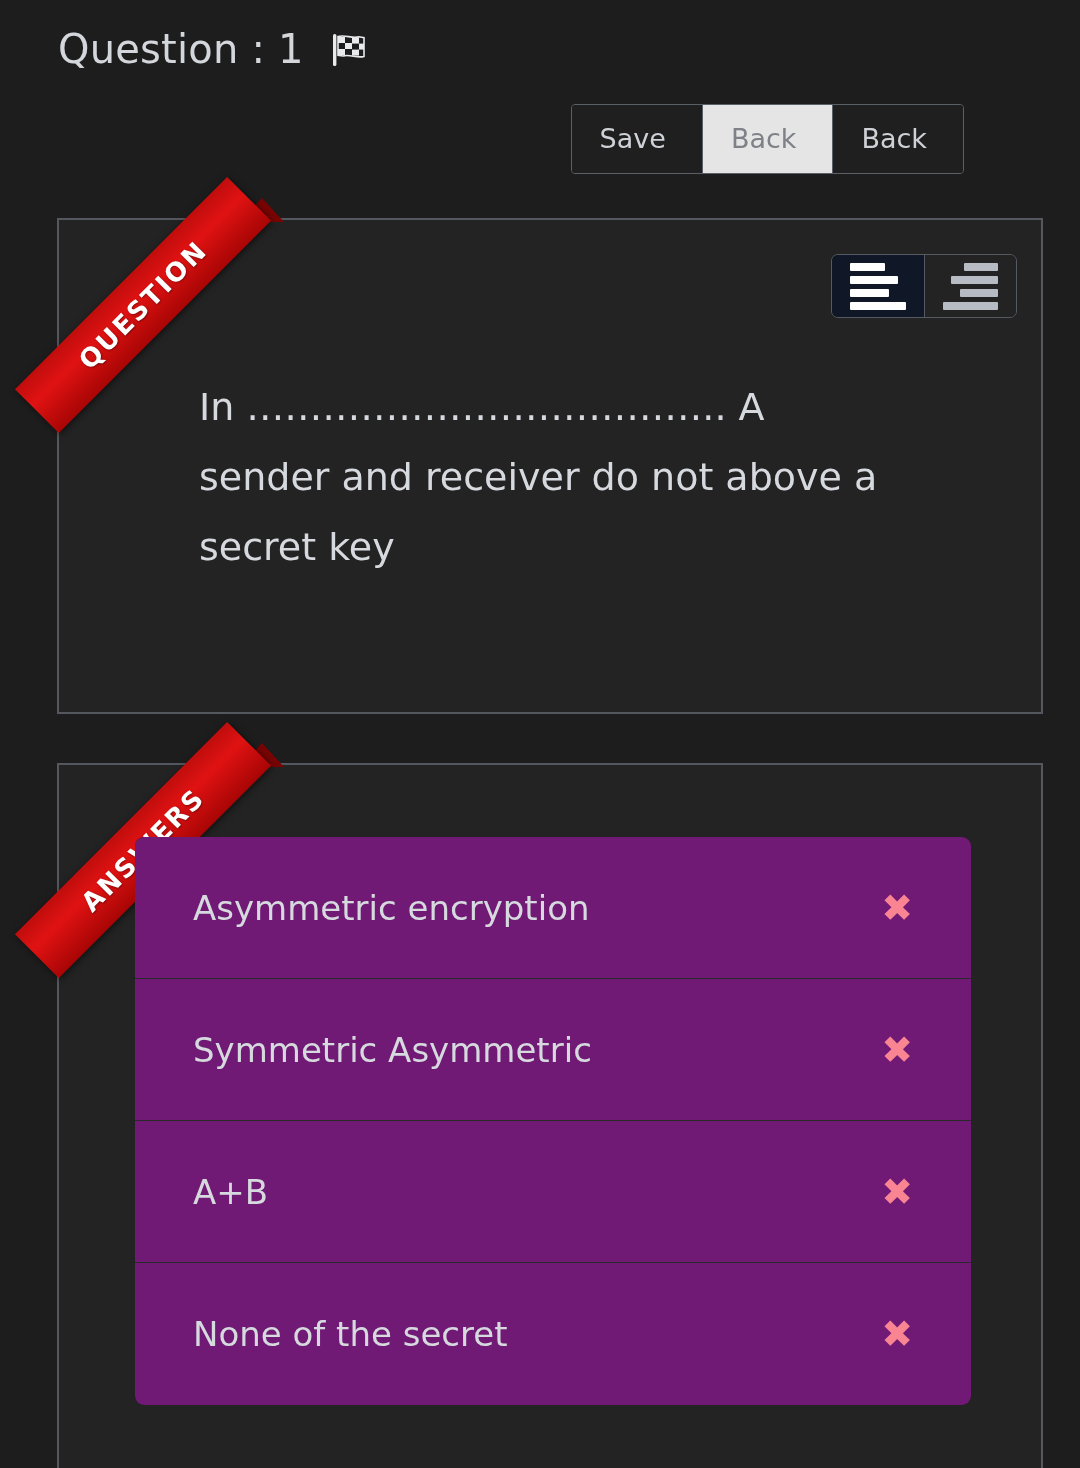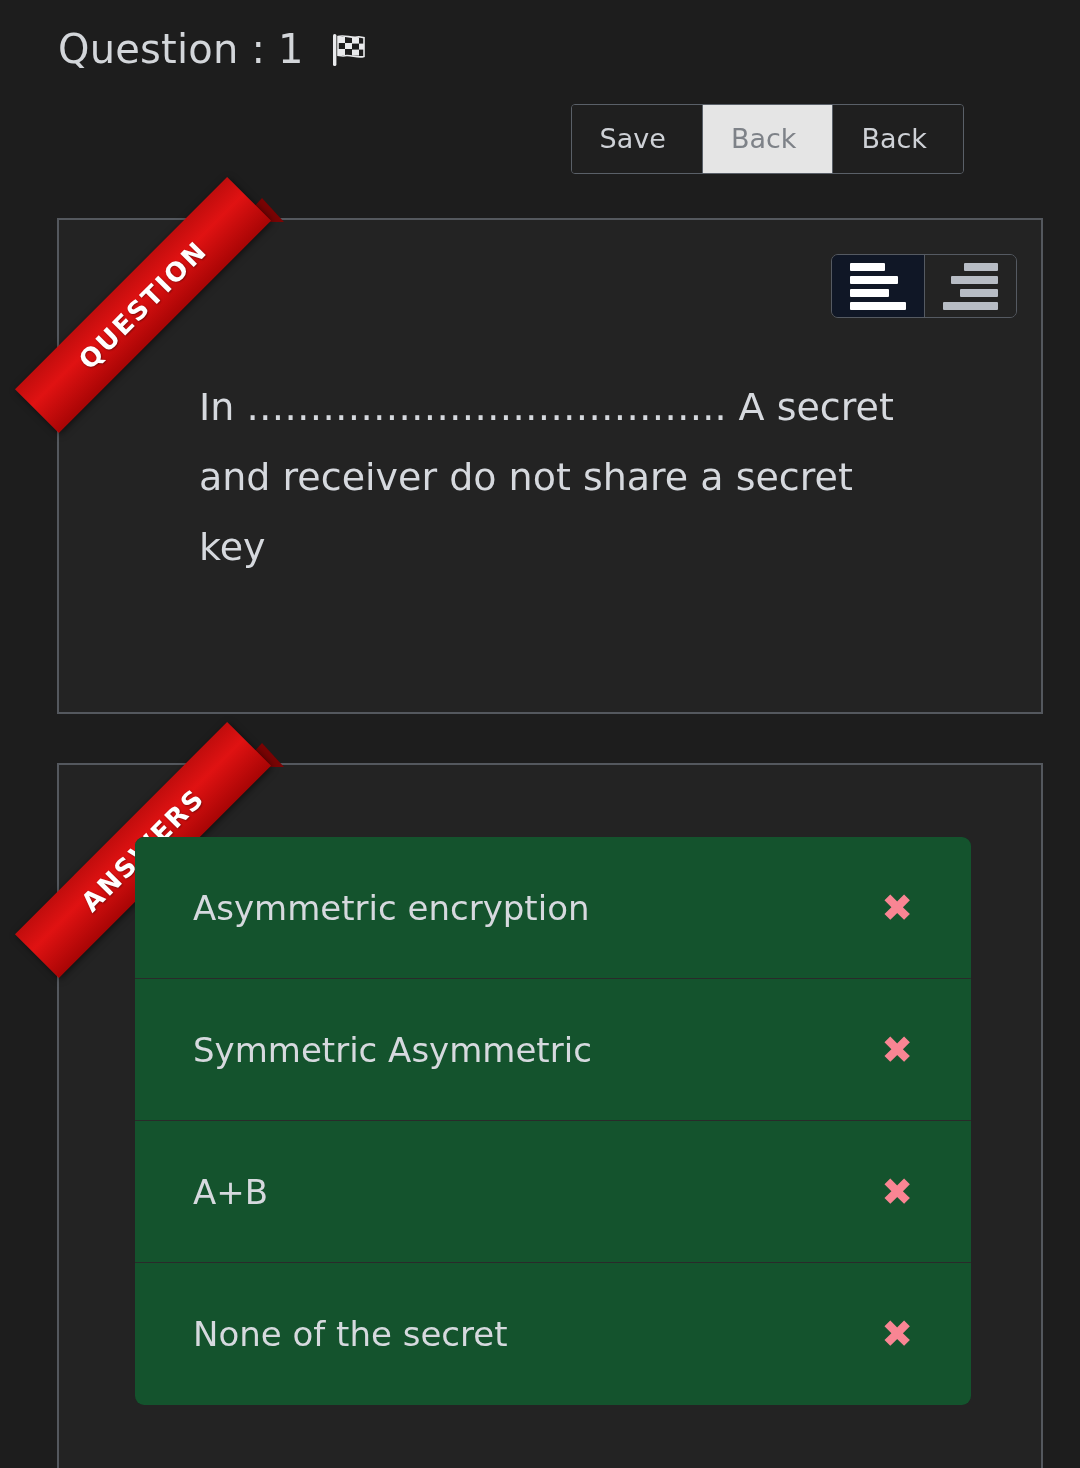--- a/index.html
+++ b/index.html
@@ -217,21 +217,21 @@
     overflow: hidden;
   }
 
   .answer-row {
     height: 142px;
     display: flex;
     align-items: center;
     justify-content: space-between;
     padding: 0 58px 0 58px;
     border-bottom: 1px solid #2a2a2a;
-    background: #14532d;
+    background: #701a75;
     cursor: pointer;
   }
   .answer-row:last-child { border-bottom: none; }
 
   .answer-label {
     font-size: 34px;
     color: #d6d9de;
     font-weight: 400;
     white-space: nowrap;
   }
@@ -293,21 +293,21 @@
       <span class="bar w4"></span>
     </button>
     <button class="align-btn right">
       <span class="bar w1"></span>
       <span class="bar w2"></span>
       <span class="bar w3"></span>
       <span class="bar w4"></span>
     </button>
   </div>
 
-  <div class="question-text">In ……………………………….. A secret and receiver do not share a secret key</div>
+  <div class="question-text">In ……………………………….. A sender and receiver do not above a secret key</div>
 </div>
 
 <div class="panel" id="answers-panel">
 
   <div class="ribbon-wrap">
     <div class="ribbon-fold top"></div>
     <div class="ribbon-fold bottom"></div>
     <div class="ribbon">
       <span class="ribbon-label">ANSWERS</span>
     </div>

